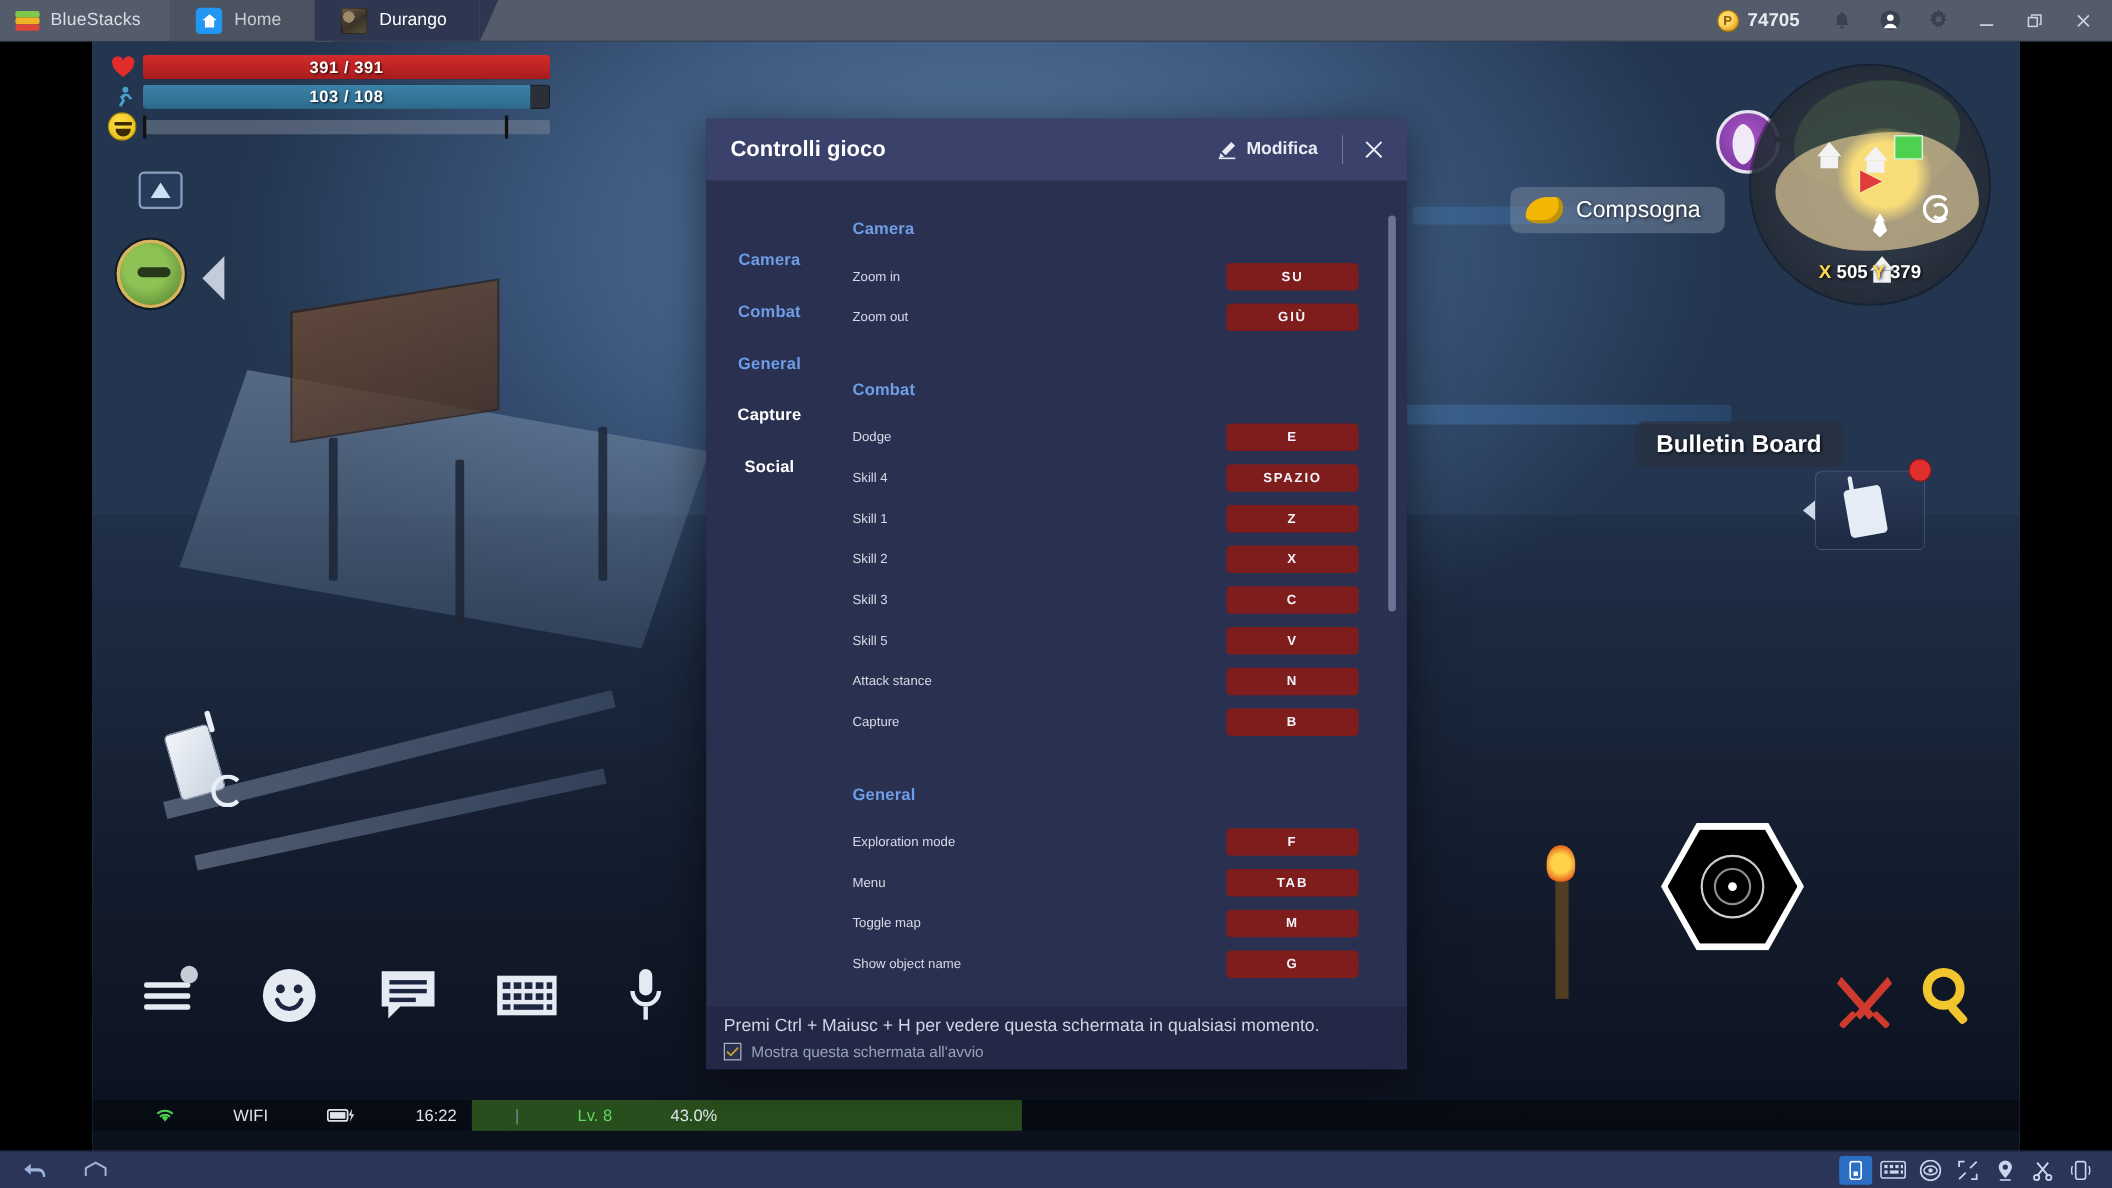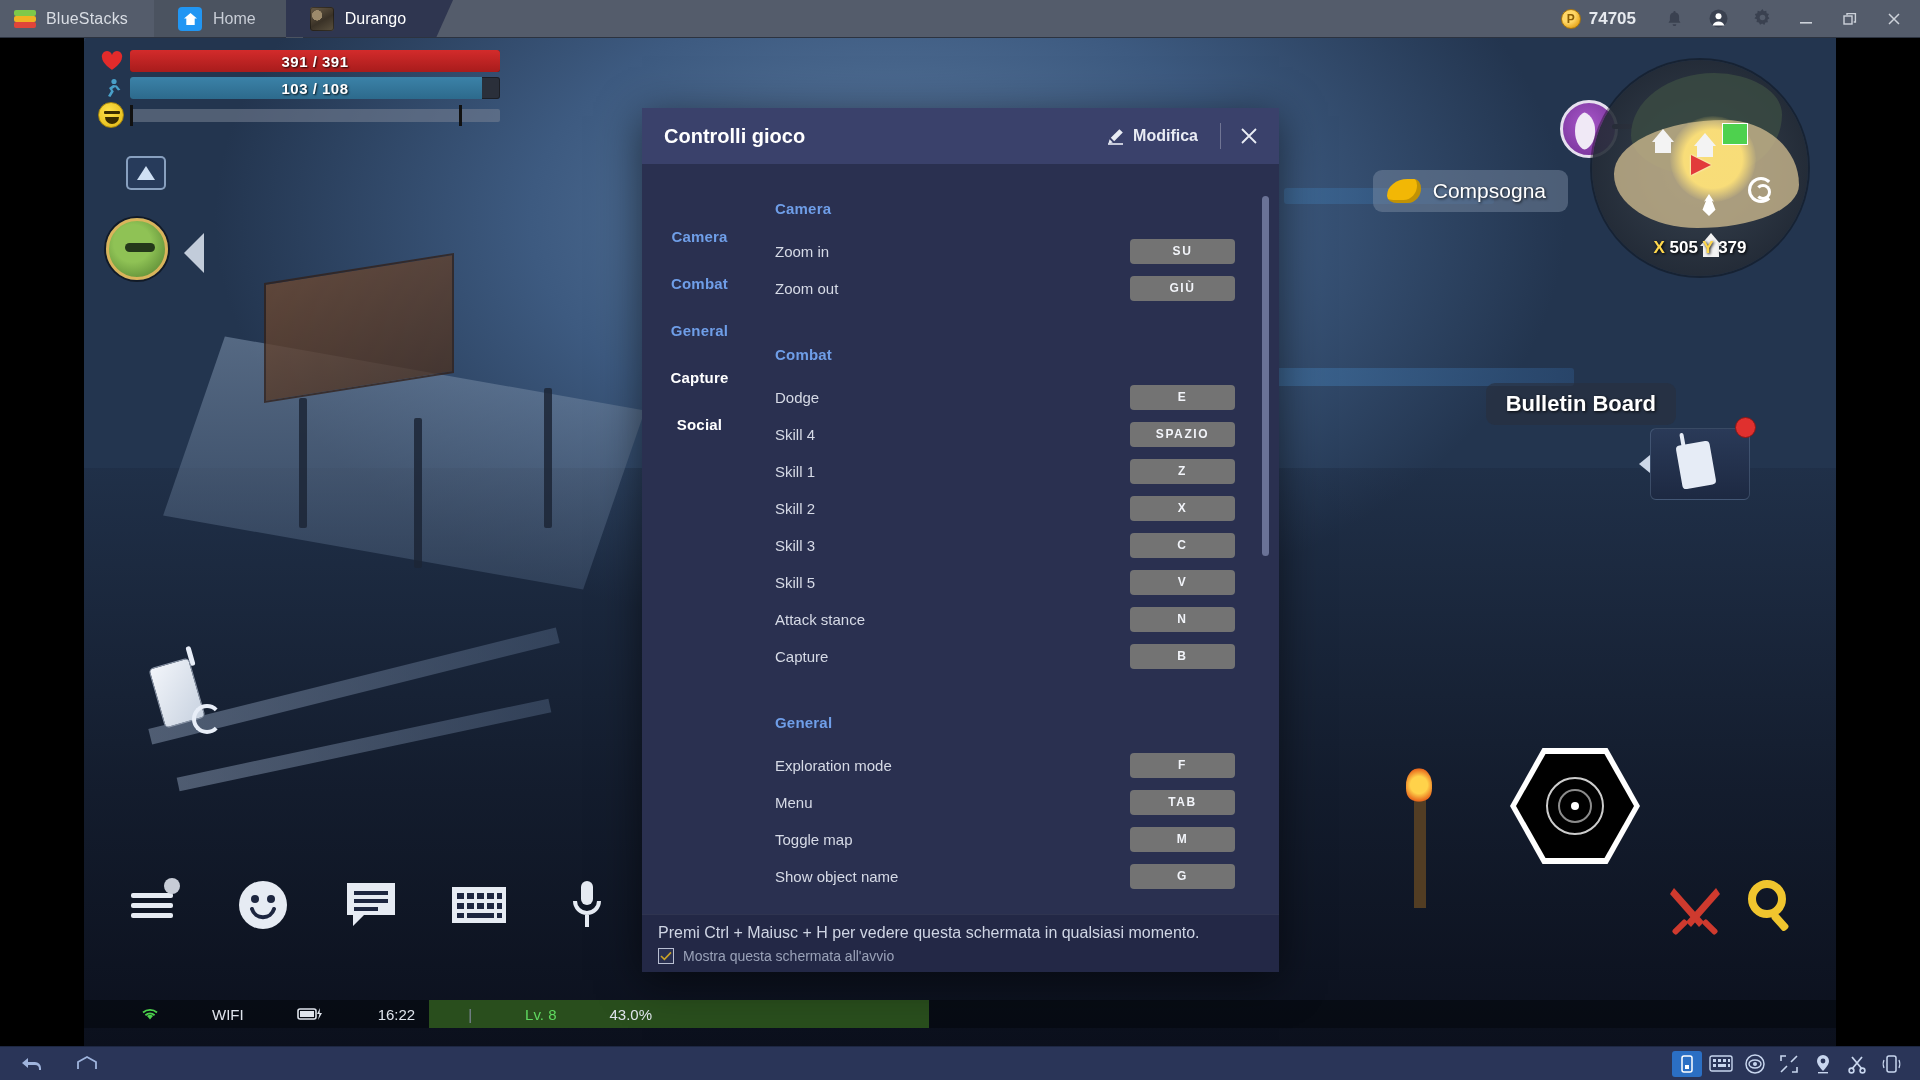--- a/index.html
+++ b/index.html
@@ -393,24 +393,24 @@
   .dlg-list {
     flex: 1; overflow: hidden; position: relative; padding: 36px 44px 10px 18px;
   }
   .sect-title {
     color: #6f9ee8; font-size: 15px; font-weight: bold; margin-bottom: 16px; letter-spacing: .2px;
   }
   .sect + .sect { margin-top: 40px; }
   .row {
     display: flex; align-items: center; height: 36px; margin-bottom: 1px;
   }
-  .row-label { color: #d6dae6; font-size: 15px; }
+  .row-label { color: #d6dae6; font-size: 12px; }
   .key-btn {
-    margin-left: auto; width: 105px; height: 25px; border-radius: 4px;
-    background: #737373; color: #f2f4f9; font-size: 12px; font-weight: bold;
+    margin-left: auto; width: 120px; height: 25px; border-radius: 4px;
+    background: #7f1d1d; color: #f2f4f9; font-size: 12px; font-weight: bold;
     letter-spacing: 1.6px; display: flex; align-items: center; justify-content: center;
     cursor: default;
   }
 
   .dlg-scrollbar {
     position: absolute; right: 10px; top: 14px; width: 7px; height: 700px;
     background: transparent;
   }
   .dlg-thumb {
     position: absolute; left: 0; top: 18px; width: 7px; height: 360px; border-radius: 4px;

